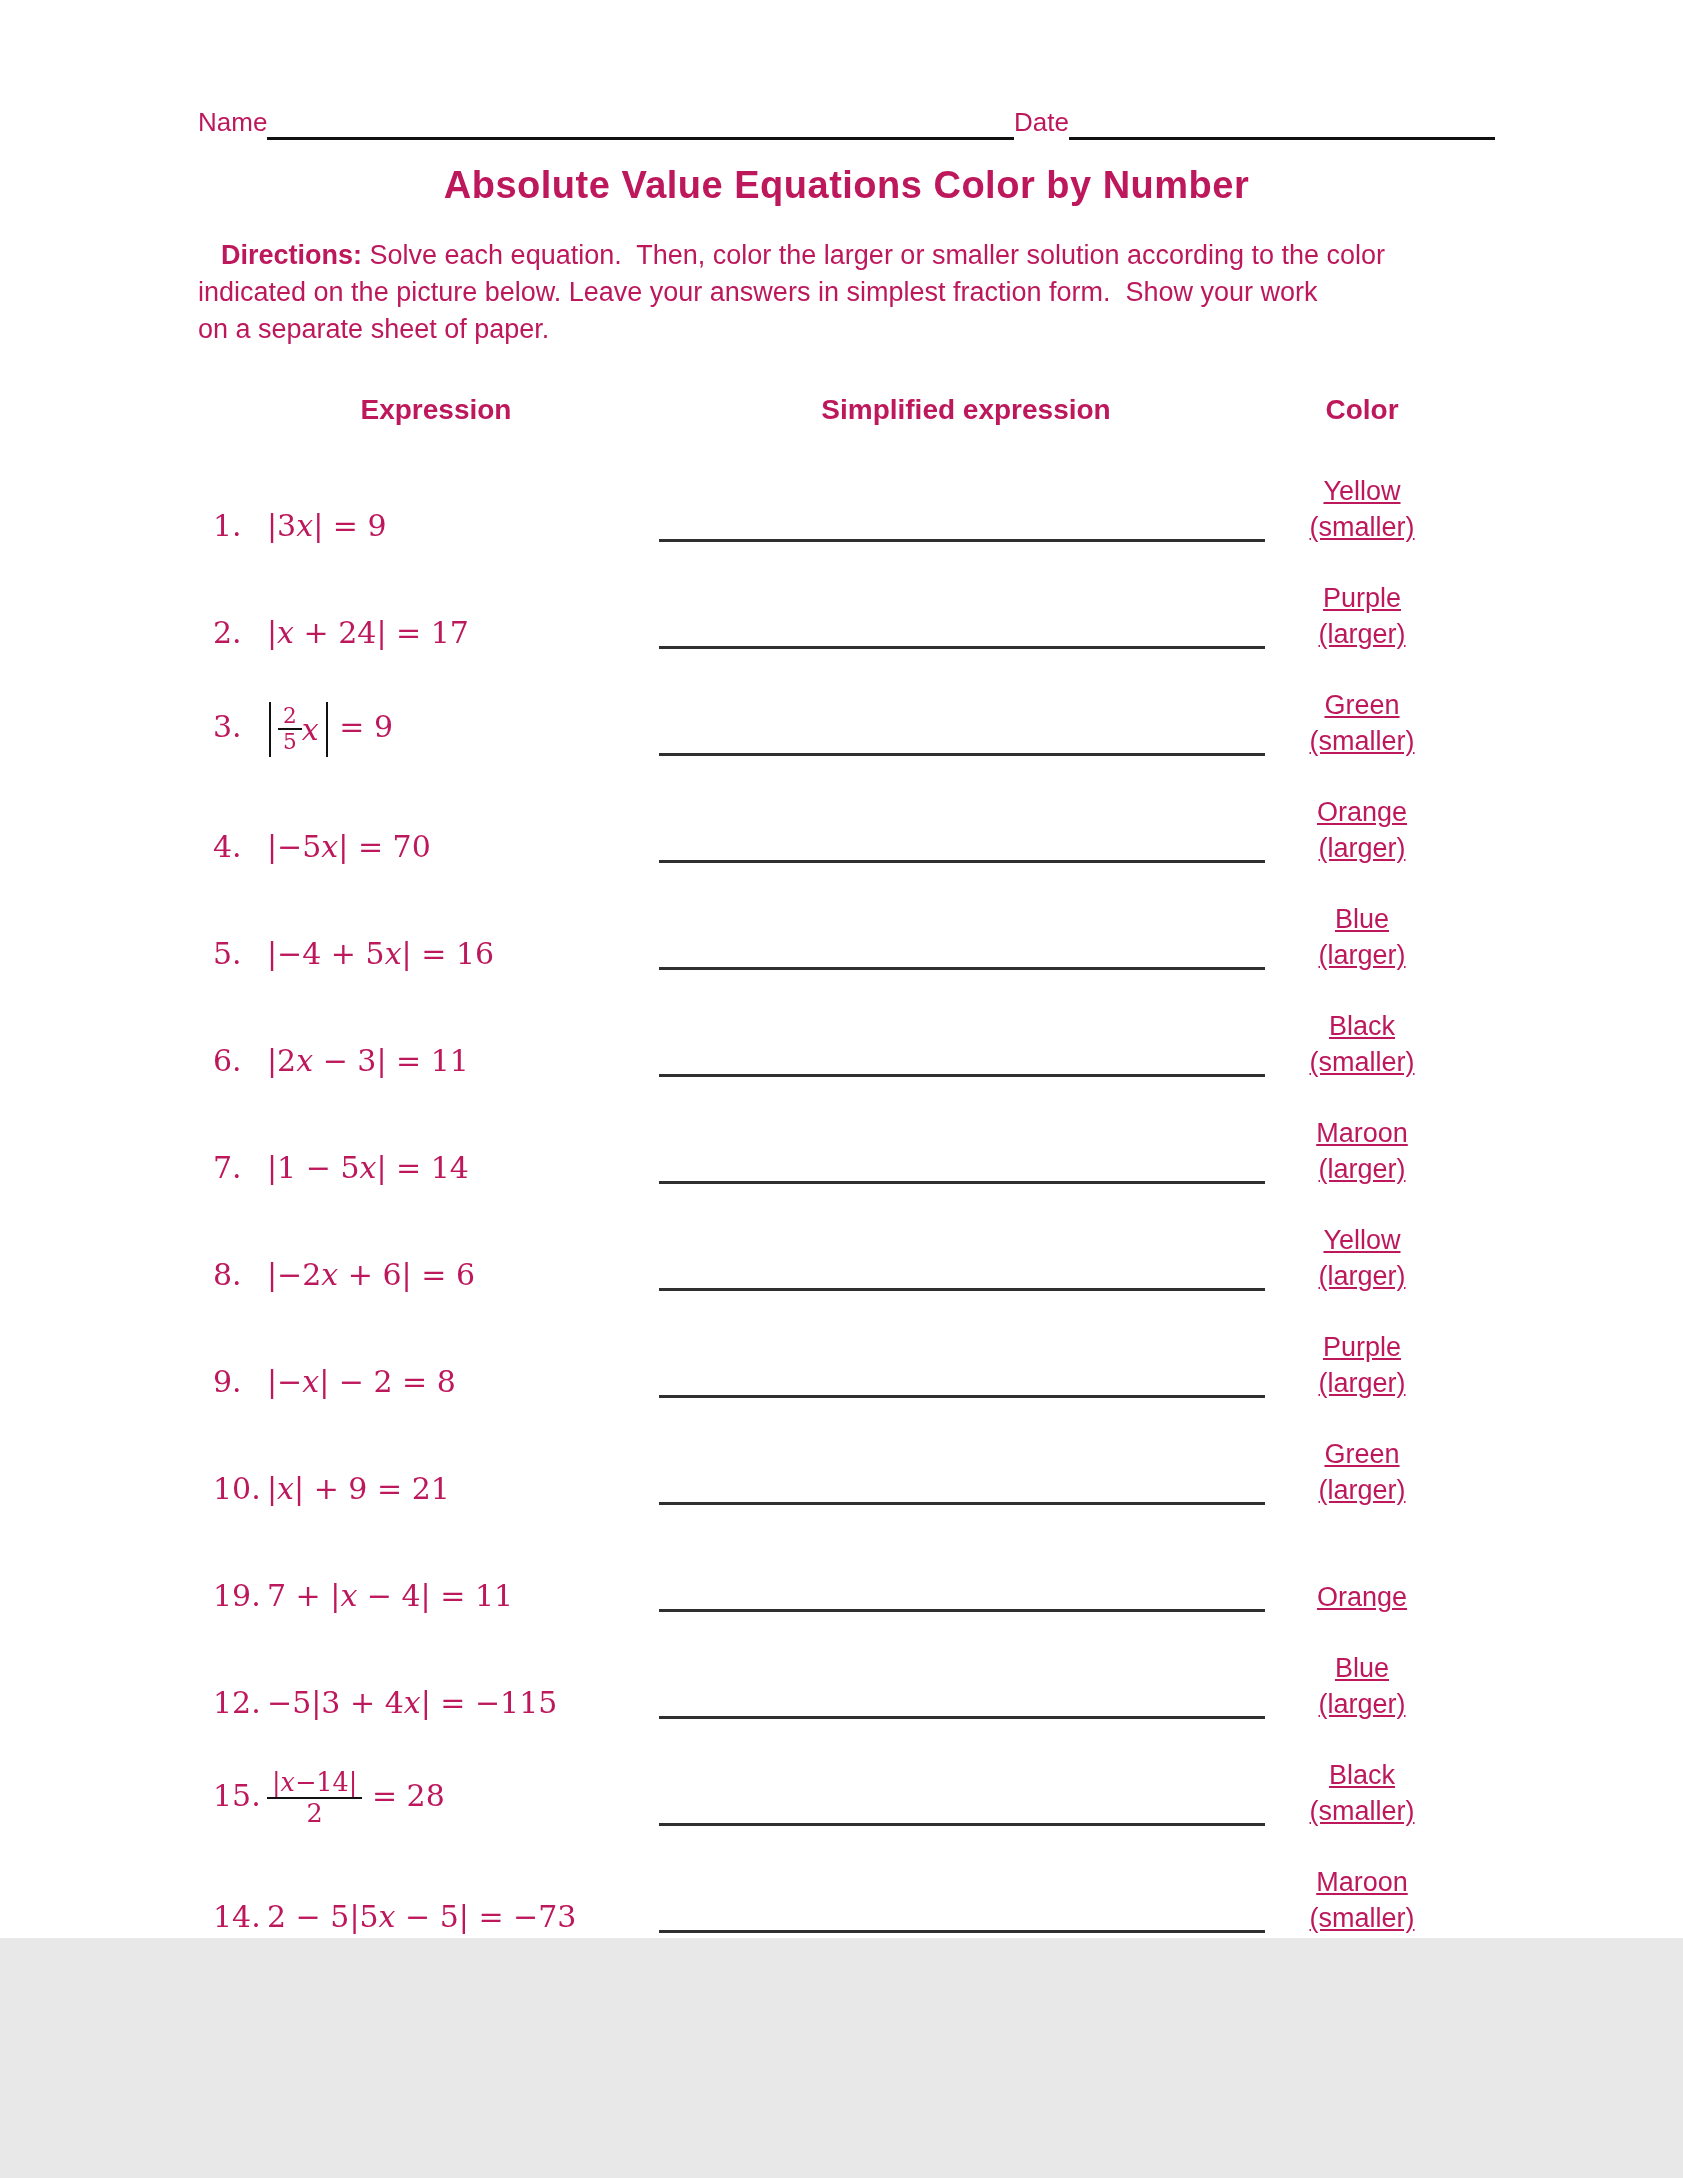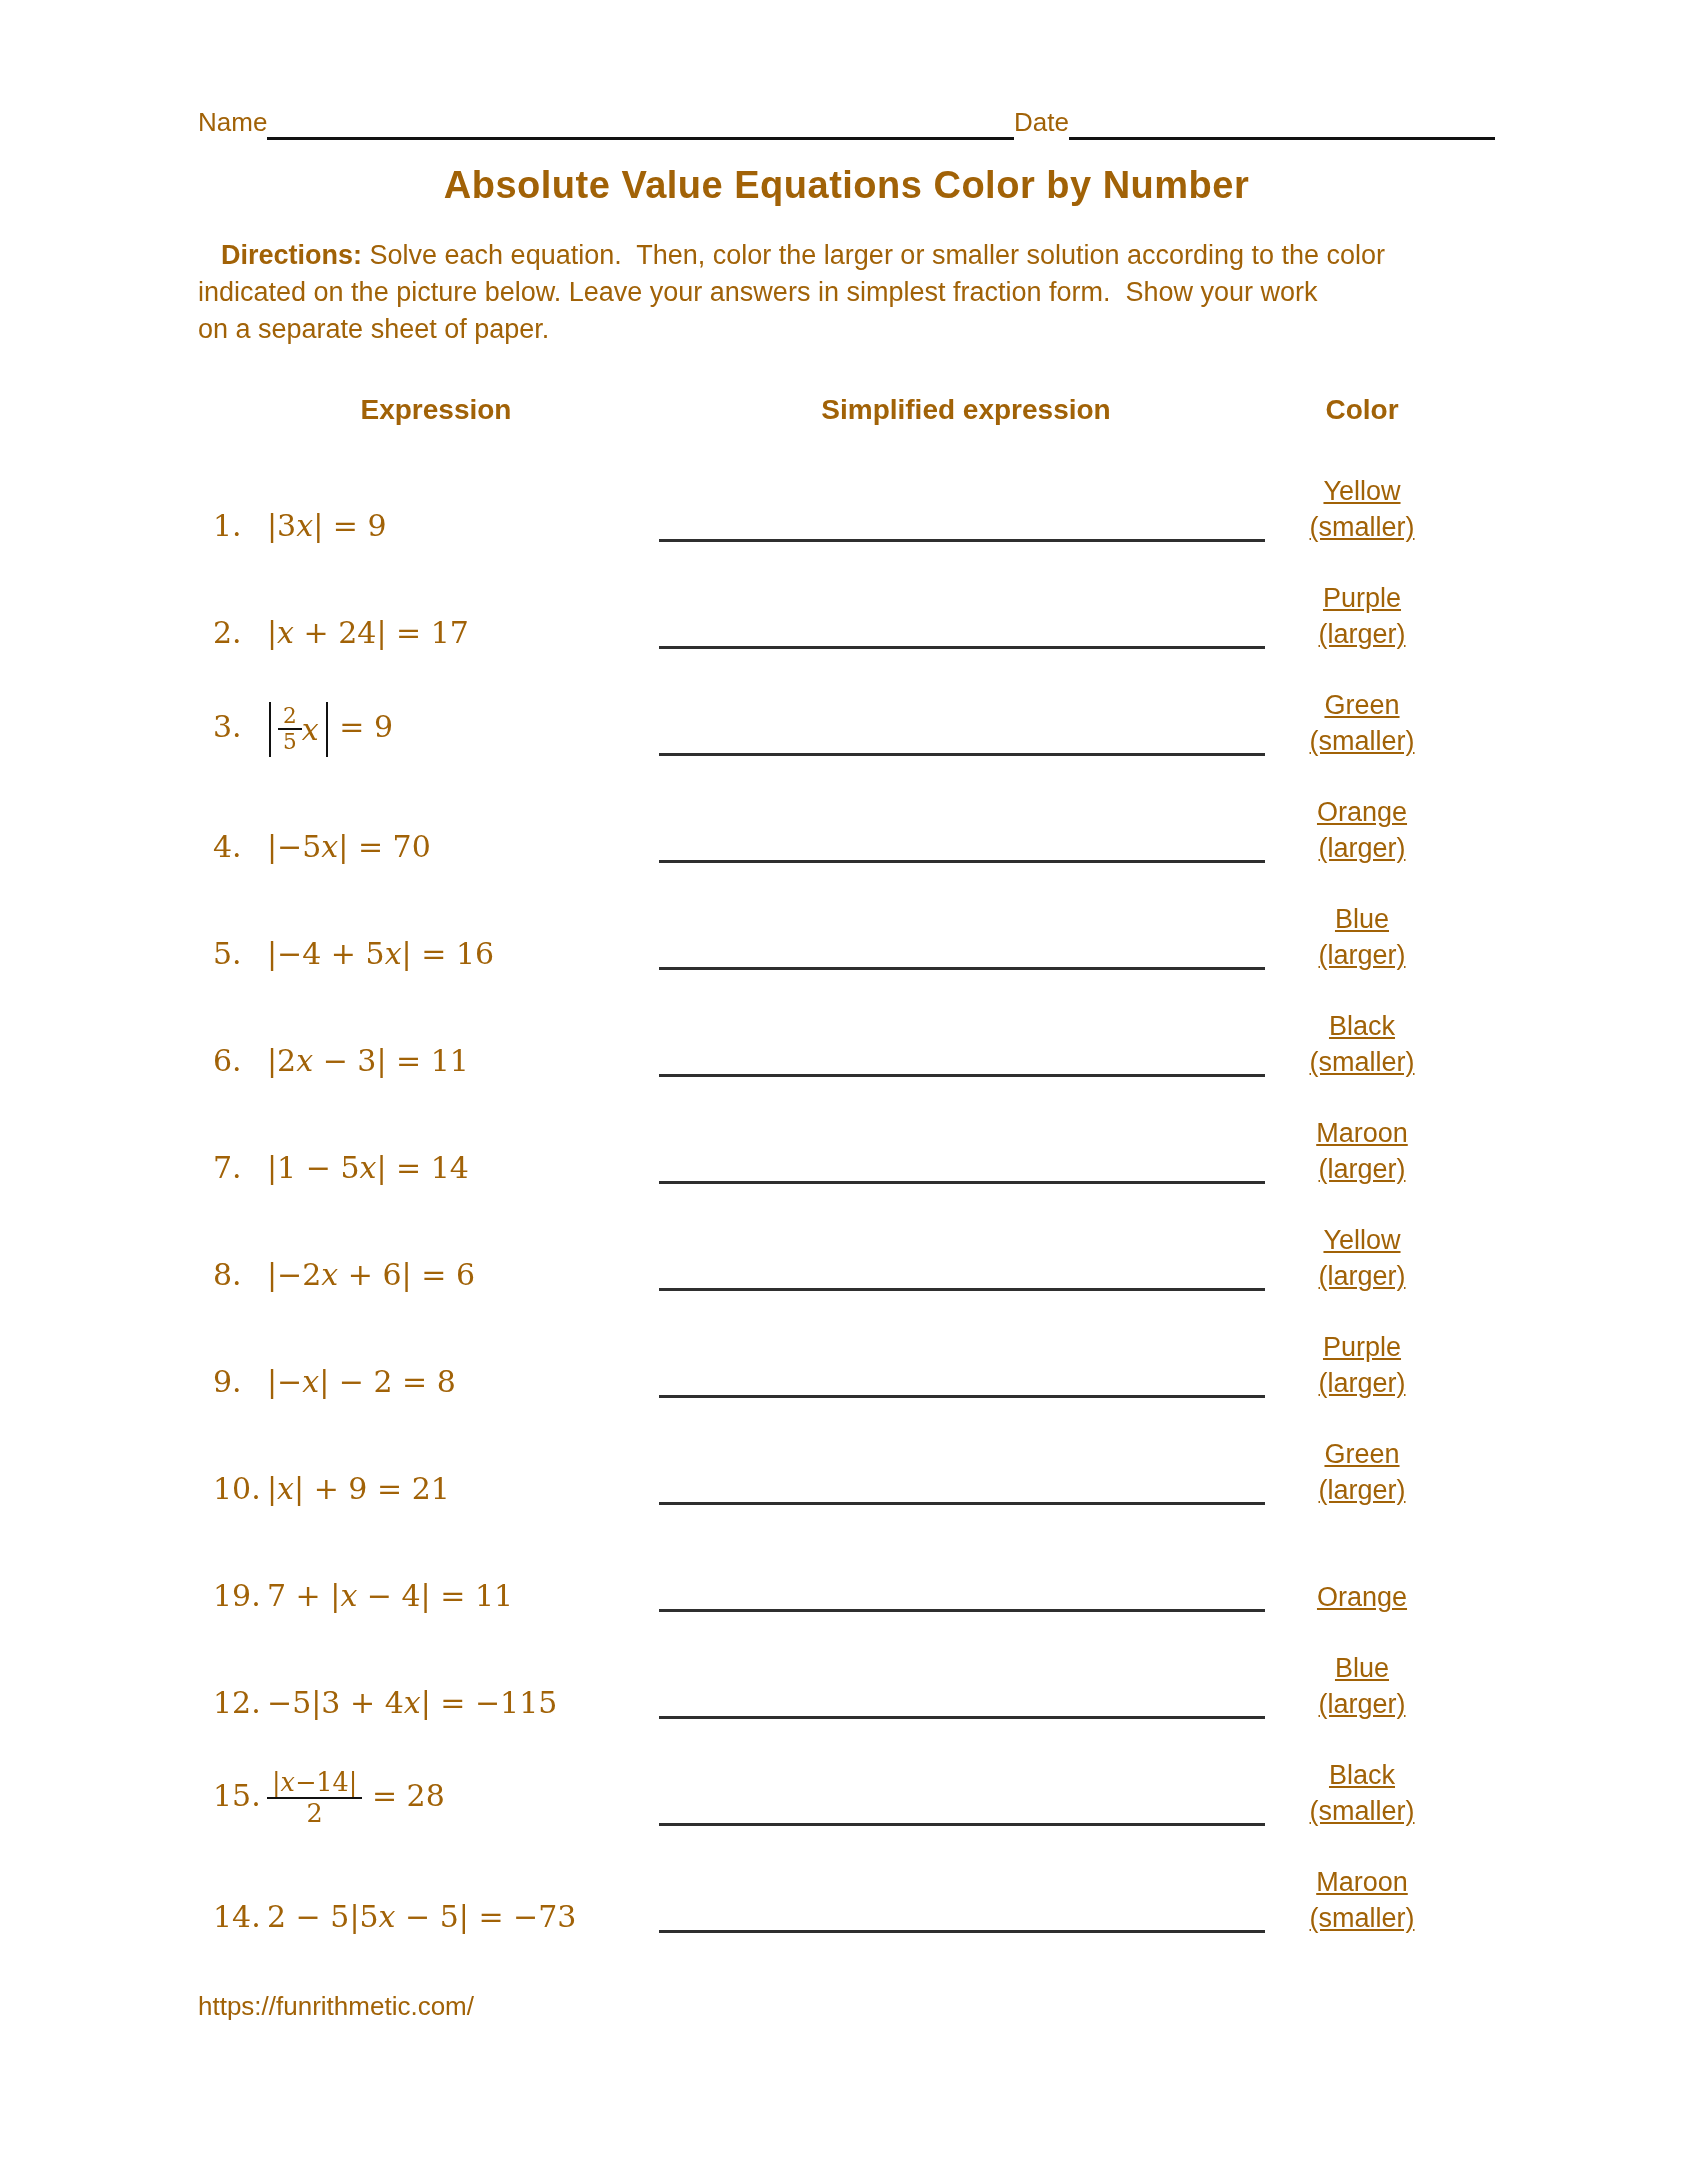--- a/index.html
+++ b/index.html
@@ -1,18 +1,18 @@
 <!DOCTYPE html>
 <html><head>
 <meta charset="utf-8">
 <style>
   * { margin:0; padding:0; box-sizing:border-box; }
   html,body { background:#e8e8e8; }
   .page {
-    width:1683px; height:2178px; background:#ffffff; color:#a16207;
+    width:1683px; height:1938px; background:#ffffff; color:#be185d;
     font-family:"Liberation Sans", sans-serif;
     position:relative; margin:0 auto; overflow:hidden;
     padding:107px 188px 0 198px;
   }
 
   
   .head-row { display:flex; align-items:flex-end; font-size:26px; }
   .head-row .lbl { white-space:nowrap; padding-bottom:2px; }
   .fill-line { border-bottom:3px solid #111; height:24px; flex:1; }
   .fill-line.date { flex:0 0 426px; }

